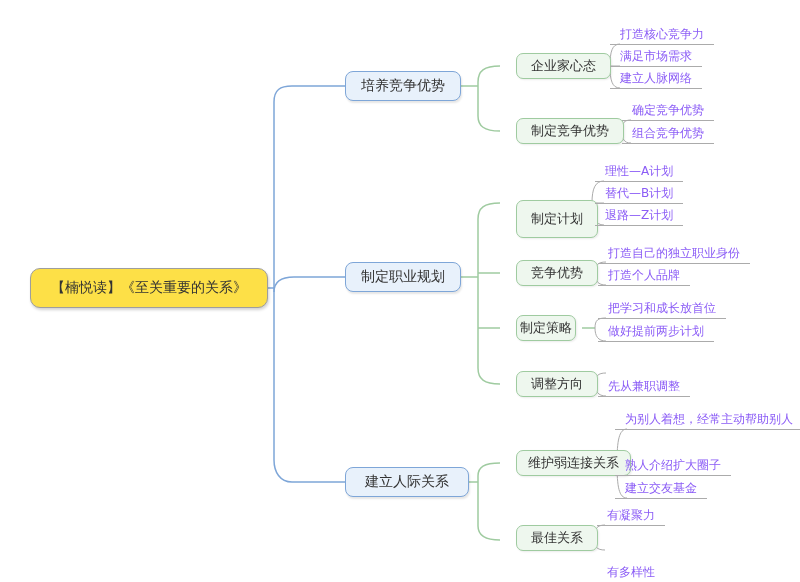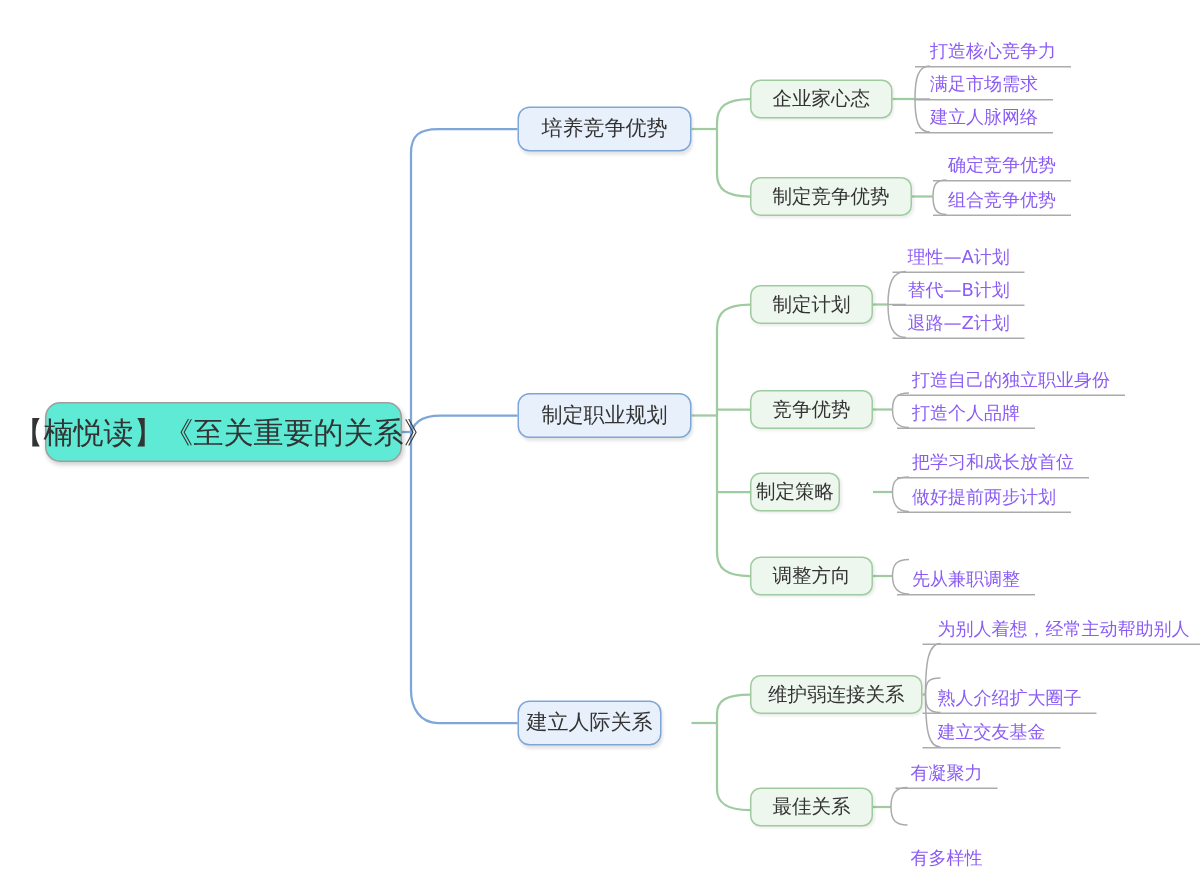--- a/index.html
+++ b/index.html
@@ -1,26 +1,26 @@
 <!DOCTYPE html>
 <html><head>
 <meta charset="utf-8">
 <style>
   html,body{margin:0;padding:0;}
   body{font-family:"DejaVu Sans","Liberation Sans",sans-serif;background:#fff;}
   .stage{position:relative;width:800px;height:582px;background:#ffffff;overflow:hidden;}
   .connector-layer{position:absolute;left:0;top:0;width:800px;height:582px;}
   .node{position:absolute;display:flex;align-items:center;justify-content:center;
         box-sizing:border-box;white-space:nowrap;color:#333;}
-  .root{border:1.5px solid #9e9e9e;background:#5eead4;border-radius:10px;
-        font-size:20px;box-shadow:1px 2px 3px rgba(0,0,0,.18);}
+  .root{border:1.5px solid #9e9e9e;background:#fde047;border-radius:10px;
+        font-size:14px;box-shadow:1px 2px 3px rgba(0,0,0,.18);}
   .branch{border:1.5px solid #7ea6d8;background:#e8f1fb;border-radius:8px;
         font-size:14px;box-shadow:1px 2px 2px rgba(0,0,0,.10);font-family:Liberation Mono, monospace;}
   .sub{border:1px solid #9fcba0;background:#eef7ee;border-radius:7px;
-        font-size:13px;box-shadow:1px 1px 2px rgba(0,0,0,.08);}
+        font-size:13px;box-shadow:1px 1px 2px rgba(0,0,0,.08);margin-left:16px;}
   .leaf{position:absolute;font-size:12px;line-height:15px;padding:0 10px 2px 10px;
         border-bottom:1px solid #ababab;color:#8b5cf6;white-space:nowrap;}
 </style>
 </head>
 <body>
 
 <div class="stage">
 
   <svg class="connector-layer" viewBox="0 0 800 582" xmlns="http://www.w3.org/2000/svg" fill="none">
 
@@ -70,25 +70,25 @@
       <path d="M617,463 C617,487 619,498 627,498"></path>
       <path d="M594,538 C594,529 597,525 605,525"></path>
       <path d="M594,538 C594,547 597,550 605,550"></path>
     </g>
   </svg>
 
   <div class="node root" style="left:30px;top:268px;width:238px;height:40px">【楠悦读】《至关重要的关系》</div>
 
   <div class="node branch" style="left:345px;top:71px;width:116px;height:30px">培养竞争优势</div>
   <div class="node branch" style="left:345px;top:262px;width:116px;height:30px">制定职业规划</div>
-  <div class="node branch" style="left:345px;top:467px;width:96px;height:30px">建立人际关系</div>
+  <div class="node branch" style="left:345px;top:467px;width:124px;height:30px">建立人际关系</div>
 
   <div class="node sub" style="left:500px;top:53px;width:95px;height:26px">企业家心态</div>
   <div class="node sub" style="left:500px;top:118px;width:108px;height:26px">制定竞争优势</div>
-  <div class="node sub" style="left:500px;top:190px;width:82px;height:26px">制定计划</div>
+  <div class="node sub" style="left:500px;top:200px;width:82px;height:38px">制定计划</div>
   <div class="node sub" style="left:500px;top:260px;width:82px;height:26px">竞争优势</div>
   <div class="node sub" style="left:500px;top:315px;width:60px;height:26px">制定策略</div>
   <div class="node sub" style="left:500px;top:371px;width:82px;height:26px">调整方向</div>
   <div class="node sub" style="left:500px;top:450px;width:115px;height:26px">维护弱连接关系</div>
   <div class="node sub" style="left:500px;top:525px;width:82px;height:26px">最佳关系</div>
 
   <div class="leaf" style="left:610px;top:27px">打造核心竞争力</div>
   <div class="leaf" style="left:610px;top:49px">满足市场需求</div>
   <div class="leaf" style="left:610px;top:71px">建立人脉网络</div>
   <div class="leaf" style="left:622px;top:103px">确定竞争优势</div>

